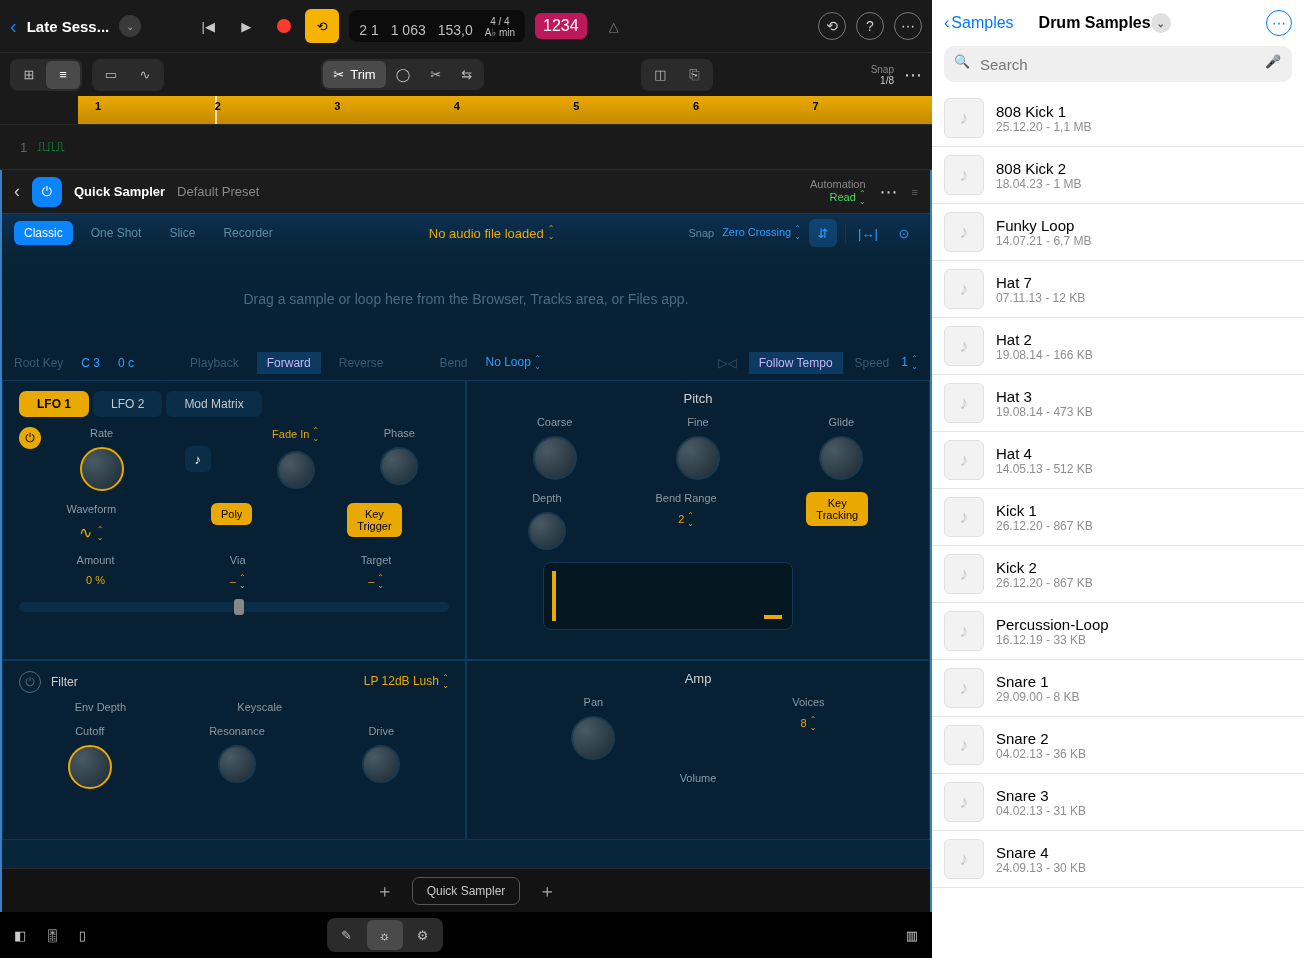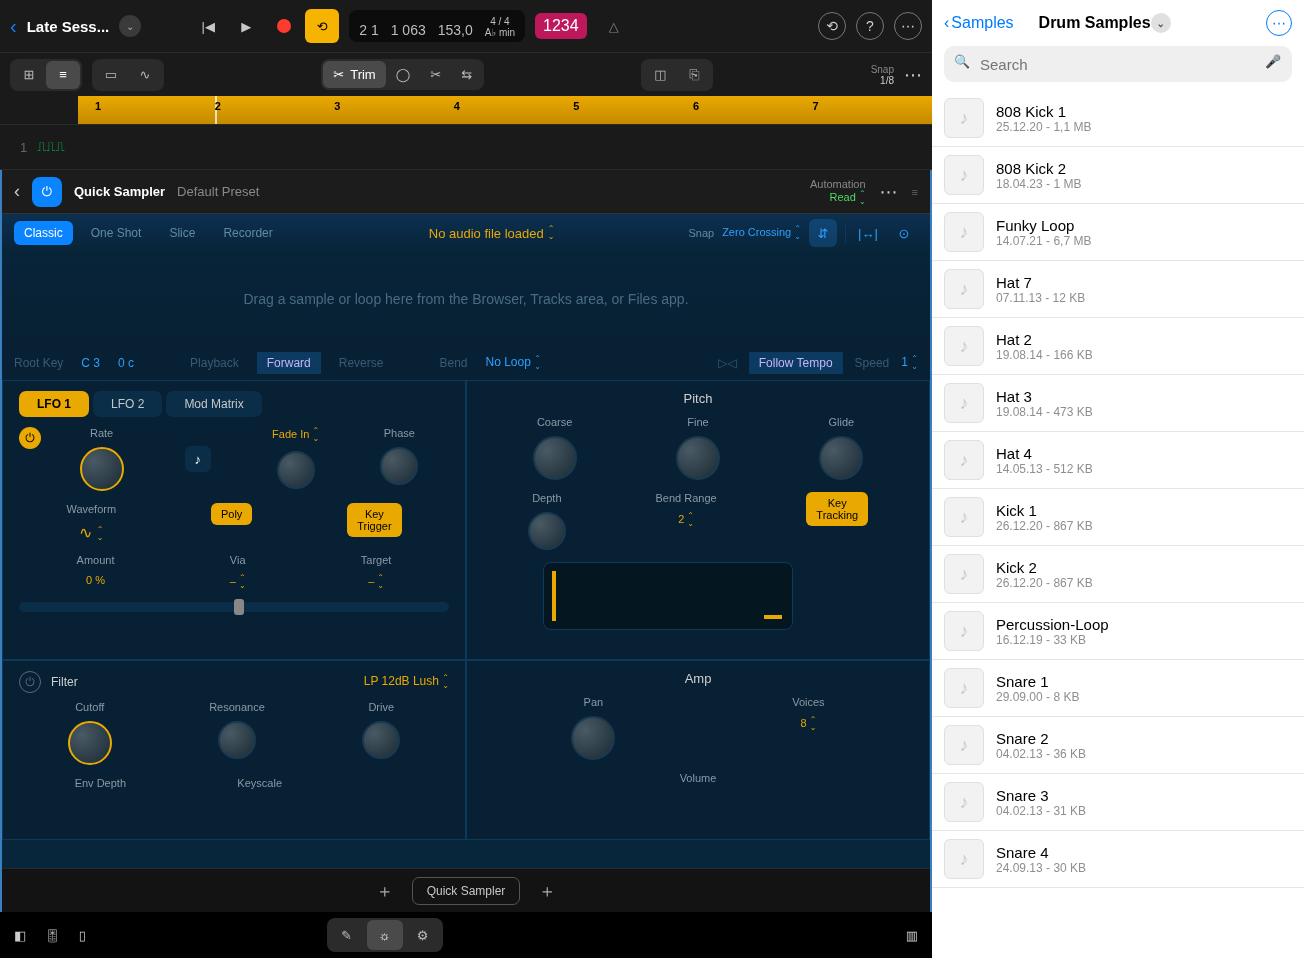--- a/index.html
+++ b/index.html
@@ -355,42 +355,42 @@
             <div class="env-line2"></div>
         </div>
       </div>
 
       <div class="panel">
         <div style="display:flex;align-items:center;gap:10px;margin-bottom:8px;">
           <div class="pwr-small off">⏻</div>
           <span style="color:#cfcfcf;font-size:12px;">Filter</span>
           <span class="filter-type" style="margin-left:auto"><span>LP 12dB Lush</span> <span class="updown">⌃<br>⌄</span></span>
         </div>
+        <div class="knob-row" style="margin-top:6px;">
+          <div class="knob-col">
+              <span>Env Depth</span>
+            </div>
+          <div class="knob-col">
+              <span>Keyscale</span>
+            </div>
+          <div></div>
+        </div>
         <div class="knob-row">
           <div class="knob-col">
               <span>Cutoff</span>
               <div class="knob yellow big"></div>
             </div>
           <div class="knob-col">
               <span>Resonance</span>
               <div class="knob"></div>
             </div>
           <div class="knob-col">
               <span>Drive</span>
               <div class="knob"></div>
             </div>
-        </div>
-        <div class="knob-row" style="margin-top:6px;">
-          <div class="knob-col">
-              <span>Env Depth</span>
-            </div>
-          <div class="knob-col">
-              <span>Keyscale</span>
-            </div>
-          <div></div>
         </div>
       </div>
 
       <div class="panel">
         <h4>Amp</h4>
         <div class="knob-row">
           <div class="knob-col">
               <span>Pan</span>
               <div class="knob big"></div>
             </div>

